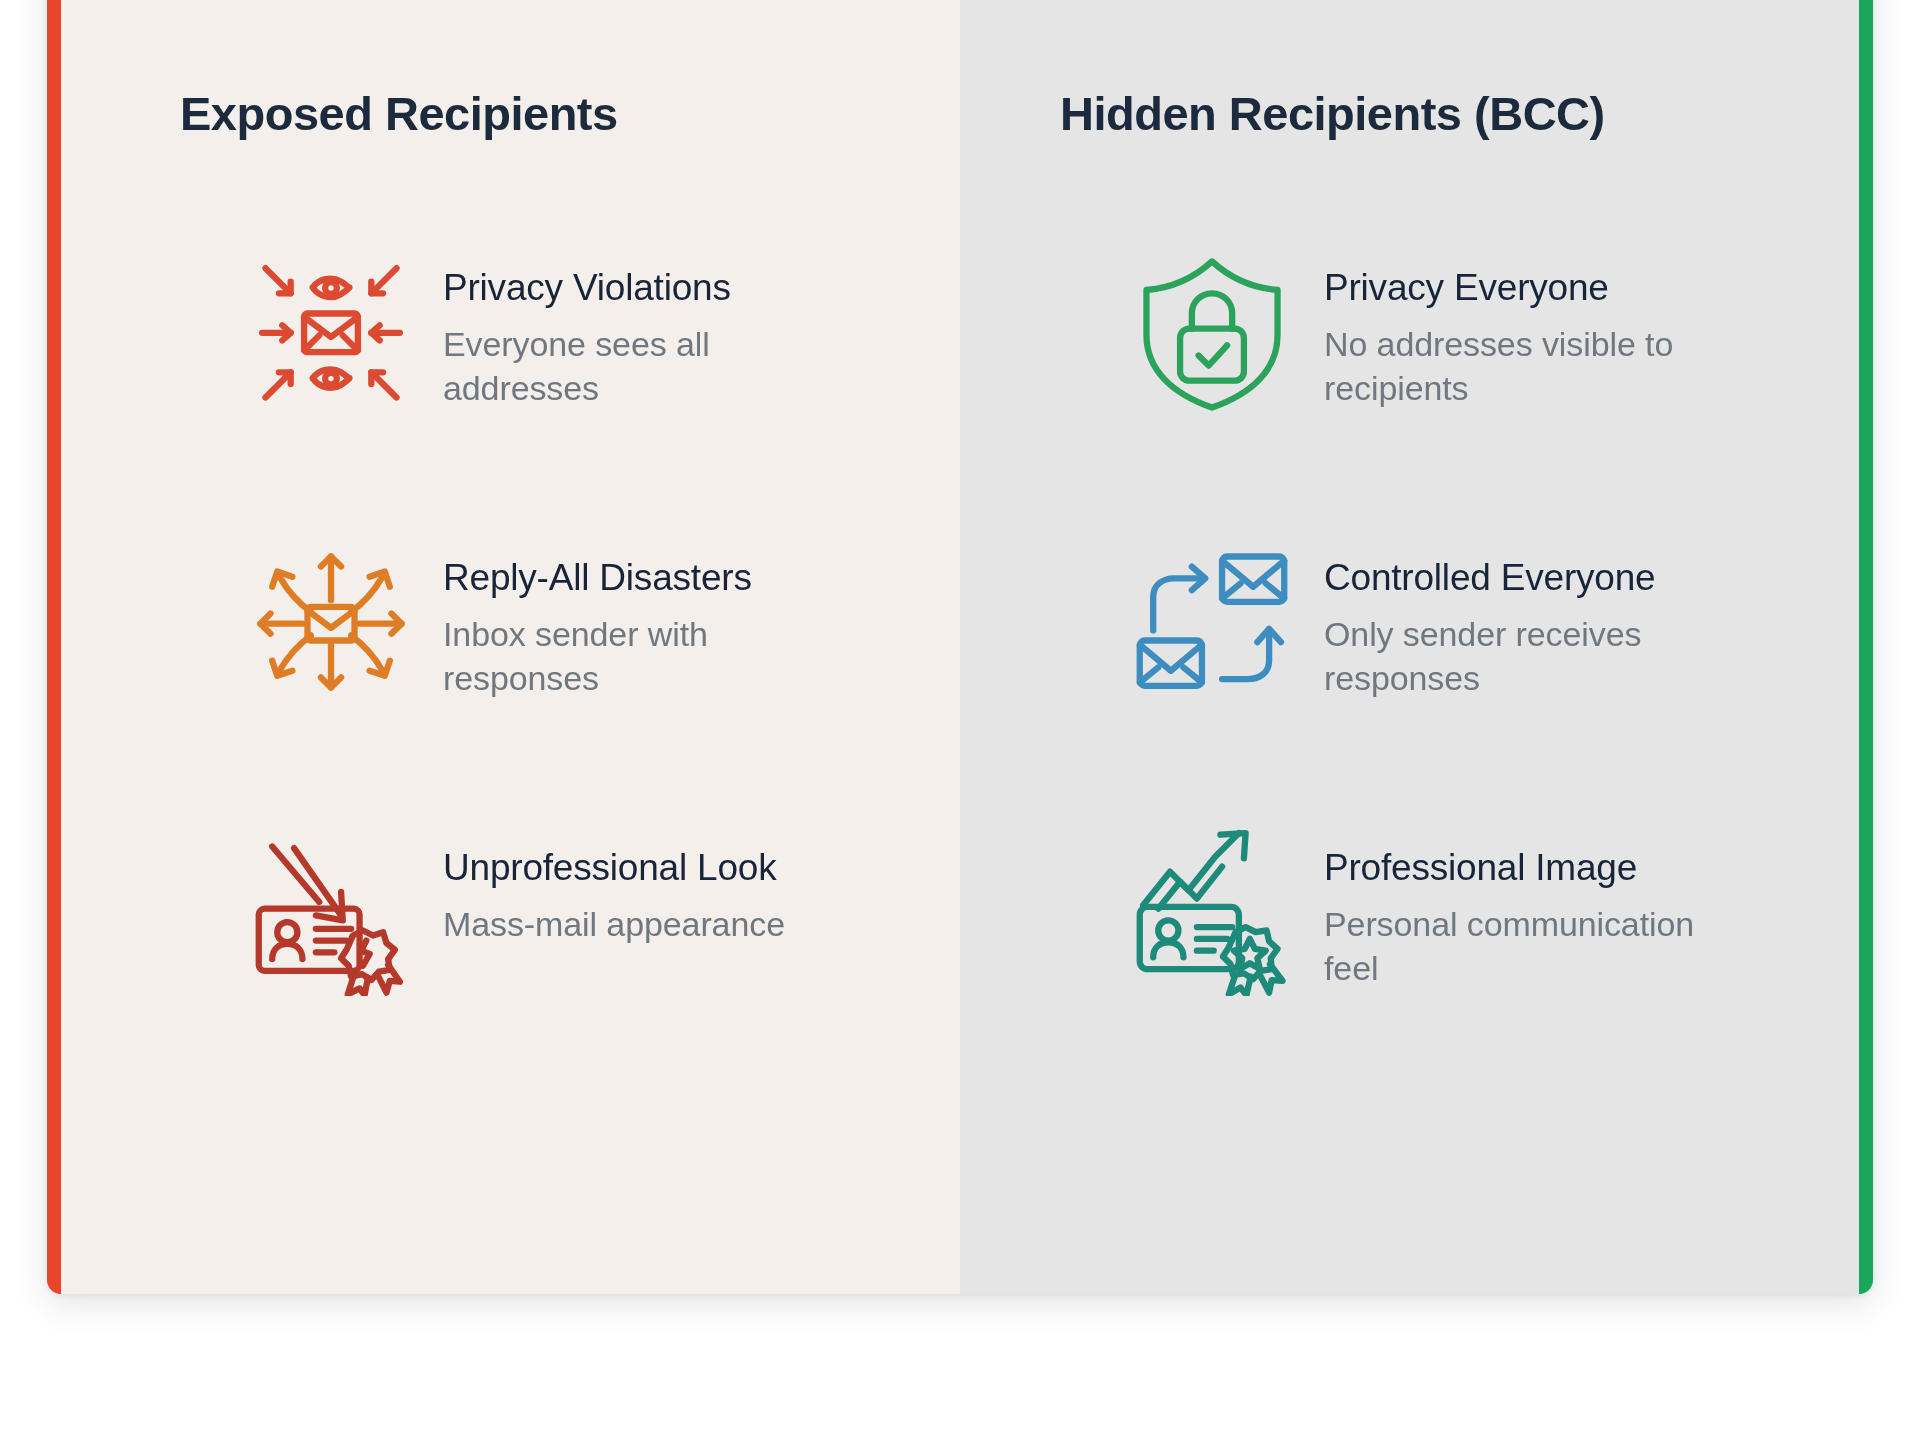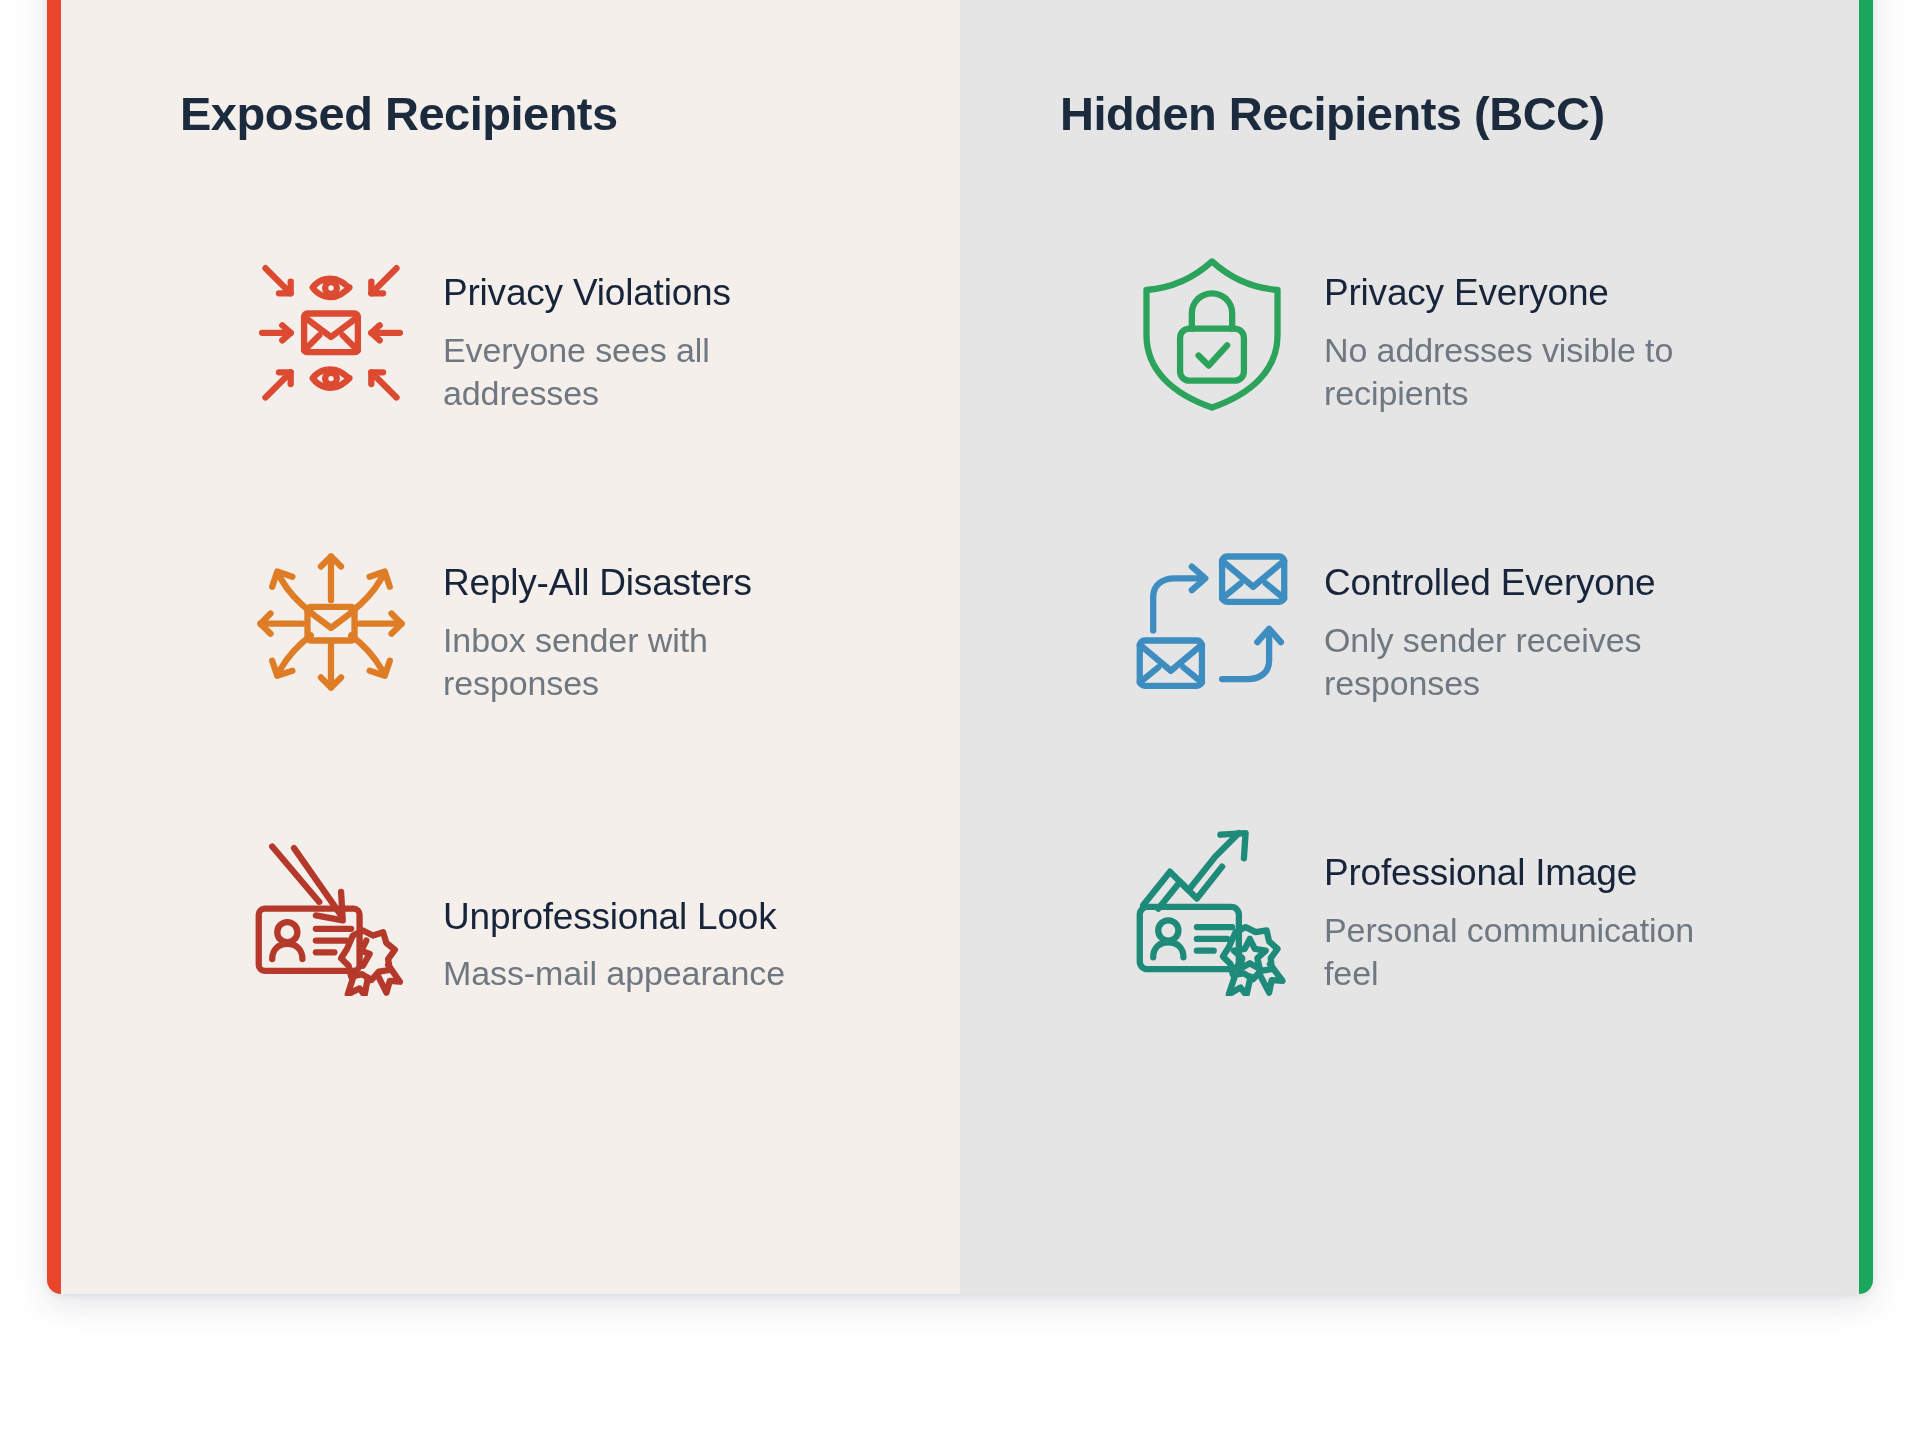--- a/index.html
+++ b/index.html
@@ -62,21 +62,21 @@
 
   .rows {
     margin-top: 108px;
     display: flex;
     flex-direction: column;
     gap: 122px;
   }
 
   .row {
     display: flex;
-    align-items: flex-end;
+    align-items: flex-start;
     gap: 28px;
   }
   .panel-left  .row { padding-left: 200px; }
   .panel-right .row { padding-left: 168px; }
 
   .icon-box {
     flex: 0 0 auto;
     width: 168px;
     height: 168px;
     display: flex;

